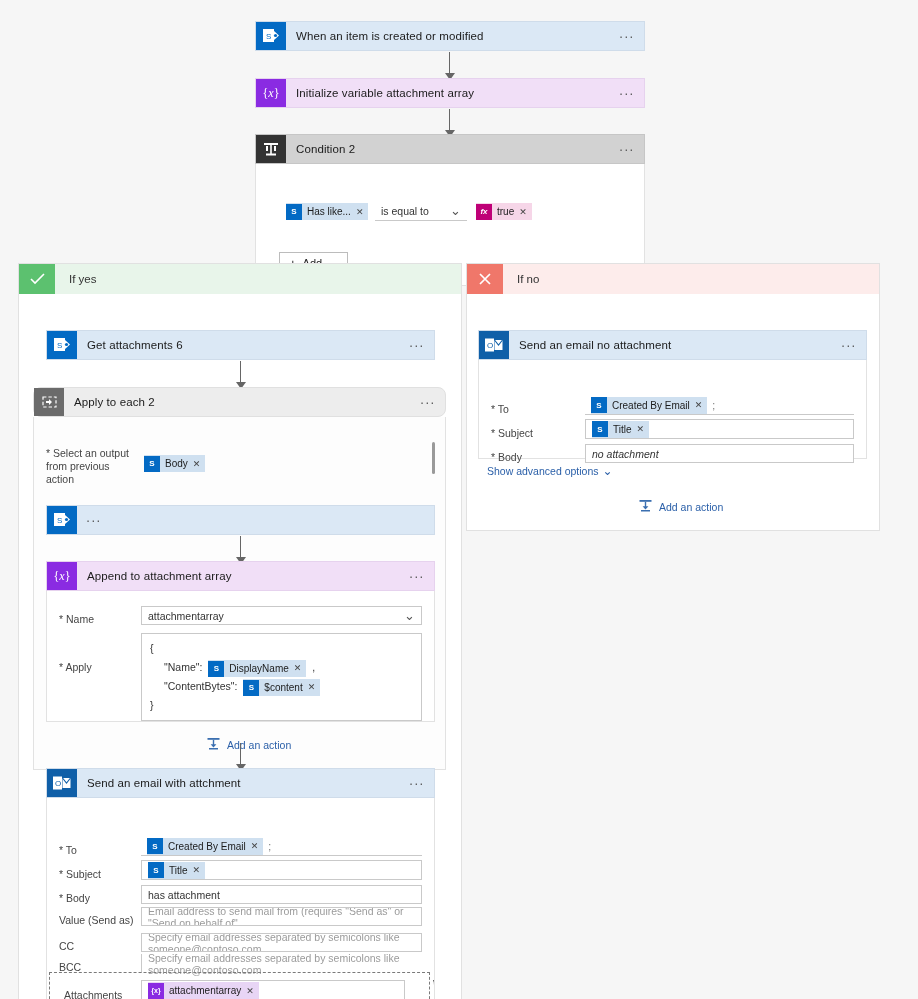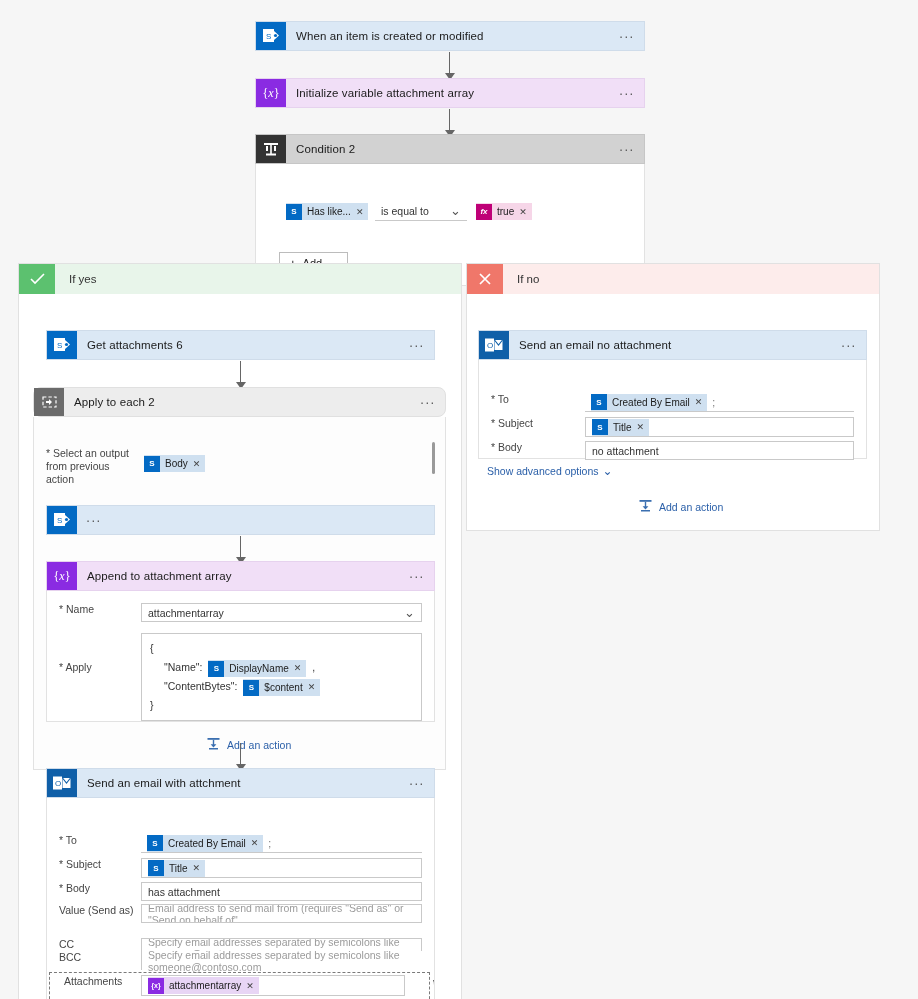--- a/index.html
+++ b/index.html
@@ -48,21 +48,21 @@
   .ic-cond { background: #333333; }
   .ic-loop { background: #6b6b6b; }
   .ic-ol   { background: #0f5fa8; }
 
   
   .node-body {
     border: 1px solid #e2e2e2; border-top: none; background: #fff;
   }
 
   
-  .frow { display: flex; align-items: flex-start; min-height: 22px; }
+  .frow { display: flex; align-items: flex-end; min-height: 22px; }
   .flabel {
     width: 94px; min-width: 94px; font-size: 10.5px; color: #454545;
     padding-left: 12px;
   }
   .fctl { flex: 1; }
   .inp {
     height: 19px; border: 1px solid #c9c9c9; background: #fff;
     display: flex; align-items: center; padding: 0 6px;
     font-size: 10.5px; color: #333;
   }
@@ -408,21 +408,21 @@
         </div>
       </div>
 
       <div class="frow" style="position:absolute; top:106px; left:0; width:100%;">
         <div class="flabel">Value (Send as)</div>
         <div class="fctl" style="padding-right:12px;">
           <div class="inp ph" style="overflow:hidden;">Email address to send mail from (requires "Send as" or "Send on behalf of"</div>
         </div>
       </div>
 
-      <div class="frow" style="position:absolute; top:140px; left:0; width:100%;">
+      <div class="frow" style="position:absolute; top:132px; left:0; width:100%;">
         <div class="flabel">CC</div>
         <div class="fctl" style="padding-right:12px;">
           <div class="inp ph" style="overflow:hidden;">Specify email addresses separated by semicolons like someone@contoso.com</div>
         </div>
       </div>
 
       <div class="frow" style="position:absolute; top:153px; left:0; width:100%;">
         <div class="flabel">BCC</div>
         <div class="fctl" style="padding-right:12px;">
           <div class="inp ph" style="border:none;border-left:1px solid #c9c9c9;">Specify email addresses separated by semicolons like someone@contoso.com</div>
@@ -502,21 +502,21 @@
               <span class="tok-ic">S</span>
               <span class="tok-txt">Title</span>
               <span class="tok-x">✕</span>
             </span>
           </div>
         </div>
       </div>
 
       <div class="frow" style="position:absolute; top:81px; left:0; width:100%;">
         <div class="flabel" style="width:106px;min-width:106px;">* Body</div>
-        <div class="fctl" style="padding-right:12px;">
+        <div class="fctl" style="padding-right:12px;font-style:italic;">
           <div class="inp">no attachment</div>
         </div>
       </div>
 
       <div style="position:absolute; top:105px; left:8px;" class="link-adv">
         <span>Show advanced options</span>
         <span class="chev" style="font-size:12px;line-height:6px;">⌄</span>
       </div>
     </div>
   </div>

